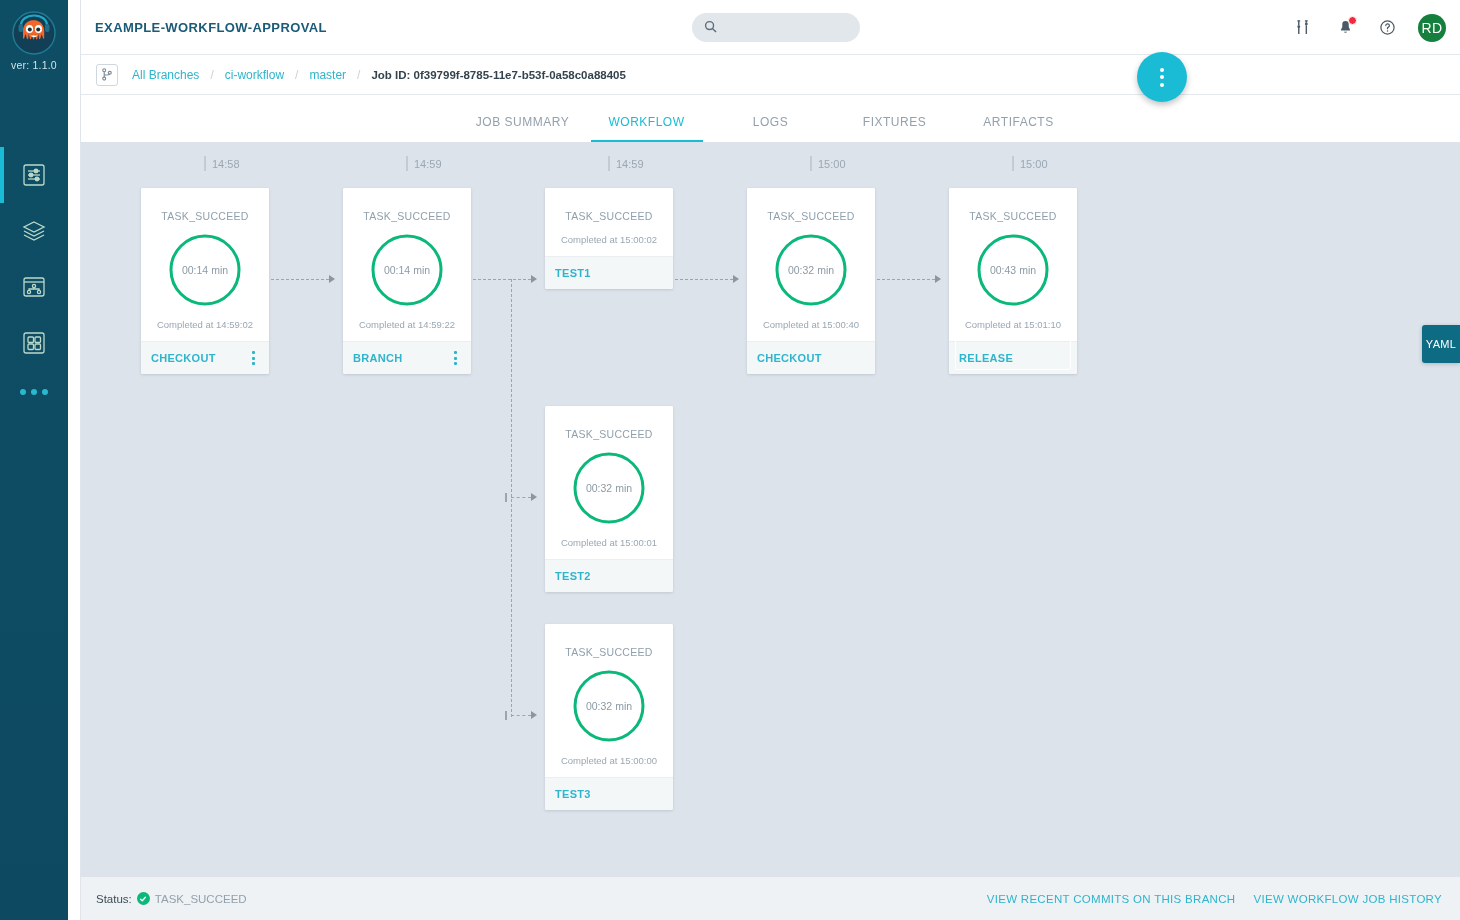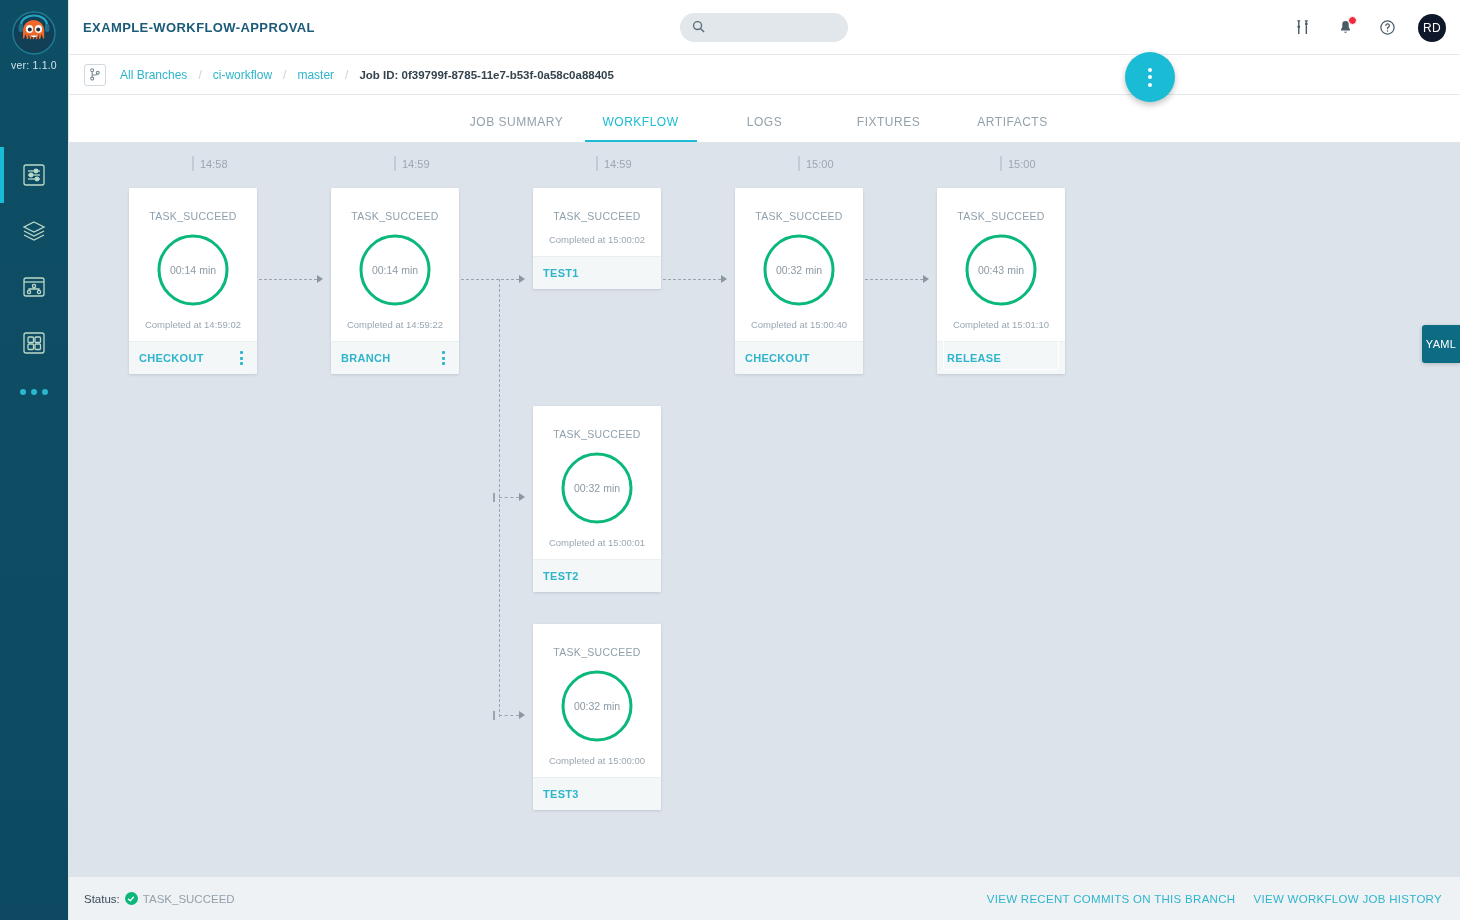--- a/index.html
+++ b/index.html
@@ -75,20 +75,21 @@
   }
 
   
   .pane {
     flex: 1;
     height: 920px;
     display: flex;
     flex-direction: column;
     position: relative;
     border-left: 1px solid #dfe5ea;
+    margin-left: 12px;
   }
 
   
   .topbar {
     height: 55px;
     flex: 0 0 55px;
     background: #fff;
     border-bottom: 1px solid #e4e9ee;
     display: flex;
     align-items: center;
@@ -124,23 +125,23 @@
     display: flex; align-items: center; gap: 20px;
   }
   .top-ic { position: relative; width: 22px; height: 22px; display:flex; align-items:center; justify-content:center; }
   .badge-dot {
     position: absolute; right: -1px; top: -1px;
     width: 9px; height: 9px; border-radius: 50%;
     background: #ef2b3d; border: 1.5px solid #fff;
   }
   .avatar {
     width: 28px; height: 28px; border-radius: 50%;
-    background: #0f172a;
+    background: #15803d;
     color: #ffffff;
-    font-size: 12px;
+    font-size: 14px;
     display: flex; align-items: center; justify-content: center;
     letter-spacing: .3px;
   }
 
   
   .breadcrumb {
     height: 40px; flex: 0 0 40px;
     background: #fff;
     border-bottom: 1px solid #e4e9ee;
     display: flex; align-items: center;

